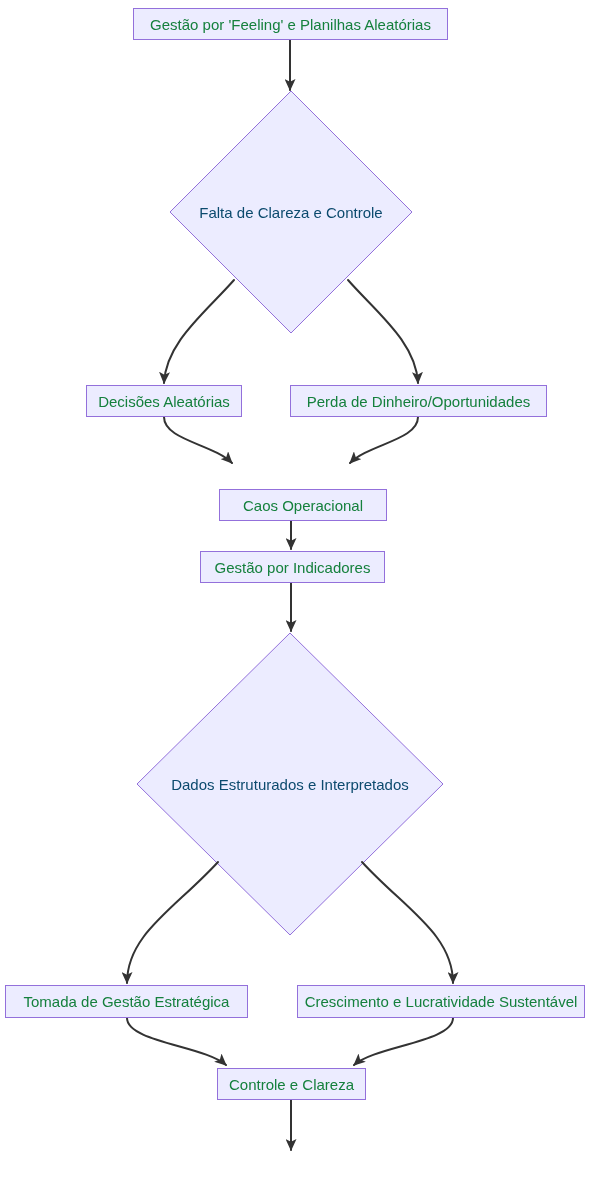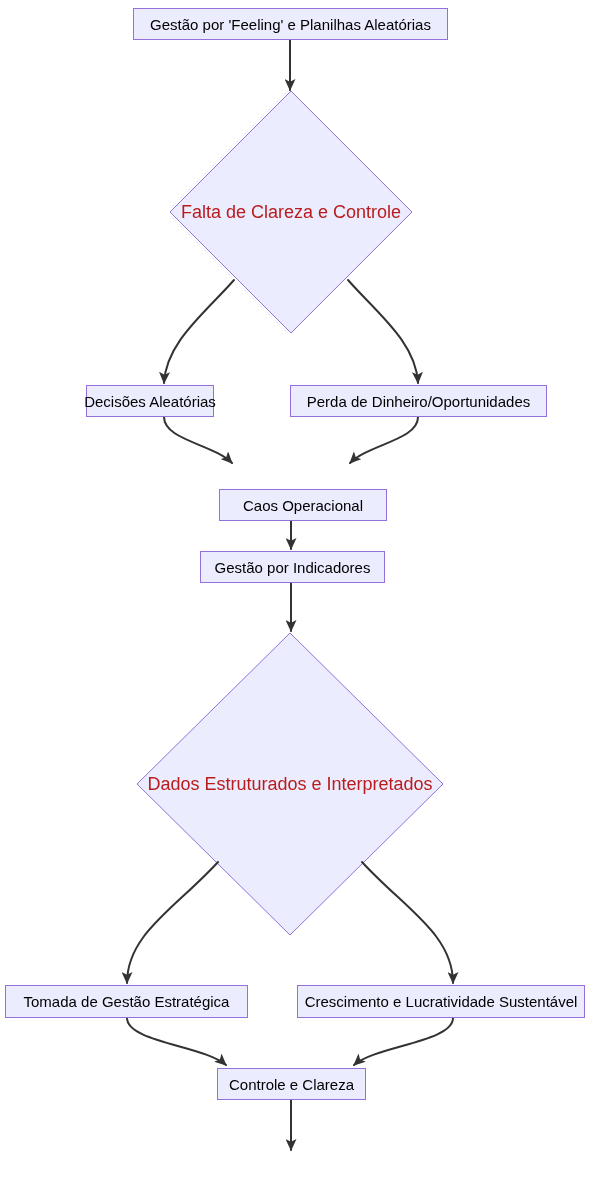--- a/index.html
+++ b/index.html
@@ -34,32 +34,32 @@
     stroke-width: 1px;
   }
   .node {
     position: absolute;
     box-sizing: border-box;
     display: flex;
     align-items: center;
     justify-content: center;
     background: #ECECFF;
     border: 1px solid #9370DB;
-    color: #000000;
+    color: #15803d;
     font-size: 15px;
     line-height: 1;
     white-space: nowrap;
   }
   .dlabel {
     position: absolute;
     display: flex;
     align-items: center;
     justify-content: center;
-    color: #b91c1c;
-    font-size: 18px;
+    color: #0c4a6e;
+    font-size: 15px;
     line-height: 1;
     white-space: nowrap;
     text-align: center;
   }
 </style>
 </head>
 <body>
 
 <div class="canvas">
 
@@ -84,21 +84,21 @@
     <path class="edge" d="M 362,862 C 404,908 453,934 453,983" marker-end="url(#arrow)"></path>
     <path class="edge" d="M 127,1018 C 127,1042 205,1046 226,1065" marker-end="url(#arrow)"></path>
     <path class="edge" d="M 453,1018 C 453,1042 375,1046 354,1065" marker-end="url(#arrow)"></path>
     <path class="edge" d="M 291,1100 L 291,1150" marker-end="url(#arrow)"></path>
   </svg>
 
   <div class="node" style="left:133px; top:8px; width:315px; height:32px;">
     <span>Gestão por 'Feeling' e Planilhas Aleatórias</span>
   </div>
 
-  <div class="node" style="left:86px; top:385px; width:128px; height:32px;">
+  <div class="node" style="left:86px; top:385px; width:156px; height:32px;">
     <span>Decisões Aleatórias</span>
   </div>
 
   <div class="node" style="left:290px; top:385px; width:257px; height:32px;">
     <span>Perda de Dinheiro/Oportunidades</span>
   </div>
 
   <div class="node" style="left:219px; top:489px; width:168px; height:32px;">
     <span>Caos Operacional</span>
   </div>

